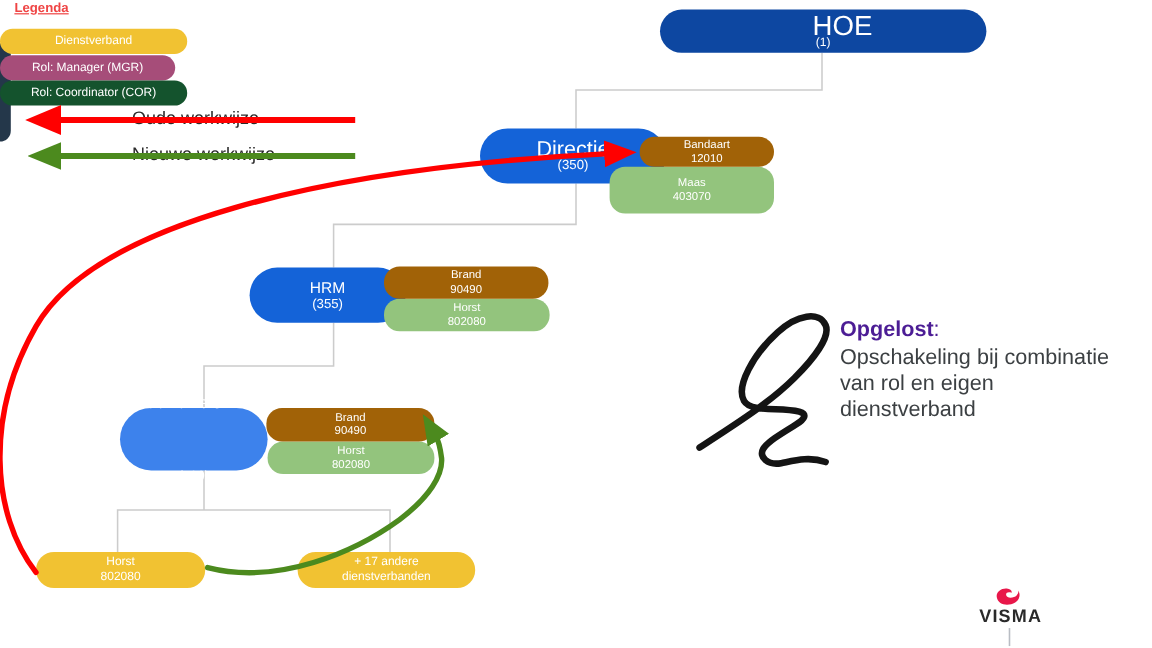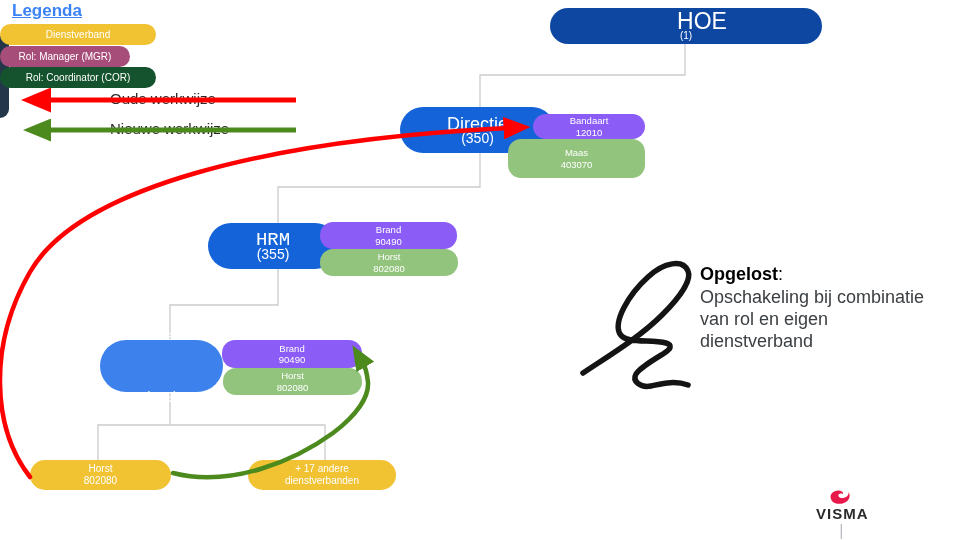--- a/index.html
+++ b/index.html
@@ -9,82 +9,82 @@
     position:relative; width:960px; height:540px;
     background:#ffffff; overflow:hidden;
   }
   svg.layer { position:absolute; left:0; top:0; width:960px; height:540px; }
   #connector-layer { z-index:0; }
   #overlay-layer  { z-index:3; pointer-events:none; }
 
   
   .legend-title {
     position:absolute; left:12px; top:1px; z-index:2;
-    font-size:17px; font-weight:700; text-decoration:underline; color:#3b82f6;
+    font-size:11px; font-weight:700; text-decoration:underline; color:#ef4444;
   }
   .legend-pill {
     position:absolute; z-index:2; height:21px; border-radius:11px;
     display:flex; align-items:center; justify-content:center;
     color:#ffffff; font-size:10px;
   }
   .lp-yellow { background:#F1C232; left:0;  top:24px; width:156px; }
-  .lp-purple { background:#A64D79; left:0;  top:46px; width:130px; }
+  .lp-purple { background:#A64D79; left:0;  top:46px; width:146px; }
   .lp-green  { background:#14532d; left:0;  top:67px; width:156px; }
   .edge-sliver {
     position:absolute; z-index:1; left:-20px; top:36px;
     width:29px; height:82px; border-radius:9px; background:#24374A;
   }
   .arrow-label {
     position:absolute; z-index:2; font-size:15px; color:#2b2b2b; white-space:nowrap;
   }
   .lbl-old { left:110px; top:90px; }
   .lbl-new { left:110px; top:120px; }
 
   
   .node {
     position:absolute; color:#ffffff; border-radius:23px;
     display:flex; flex-direction:column; align-items:center; justify-content:center;
     text-align:center; z-index:1;
   }
   .node .title { font-size:18px; line-height:16px; }
-  .node .count { font-size:14px; line-height:13px; }
+  .node .count { font-size:11px; line-height:13px; }
   .n-hoe  { left:550px; top:8px;  width:272px; height:36px; background:#0D47A1; border-radius:18px; }
   .n-hoe .title { font-size:23px; line-height:18px;margin-left:32px; }
   .n-hoe .count { font-size:10px; line-height:11px; }
   .n-directie { left:400px; top:107px; width:155px; height:46px; background:#1463D8; }
   .n-hrm      { left:208px; top:223px; width:130px; height:46px; background:#1463D8; }
-  .n-hrm .title { font-size:19px;font-family:Liberation Mono, monospace; }
+  .n-hrm .title { font-size:13px; }
   .n-med      { left:100px; top:340px; width:123px; height:52px; background:#3D82EC; border-radius:26px;gap:48px; }
   .n-med .title { font-size:13.5px; line-height:15px; }
 
   .sub-pill {
     position:absolute; color:#ffffff; text-align:center;
     display:flex; flex-direction:column; align-items:center; justify-content:center;
     font-size:9.5px; line-height:11.5px; border-radius:13px;
   }
-  .sp-purple { background:#8b5cf6; z-index:3; }
+  .sp-purple { background:#a16207; z-index:3; }
   .sp-green  { background:#93C47D; z-index:2; }
   .sp-bandaart { left:533px; top:114px; width:112px; height:25px; }
   .sp-maas     { left:508px; top:139px; width:137px; height:39px; }
   .sp-brand-hrm{ left:320px; top:222px; width:137px; height:27px; }
   .sp-horst-hrm{ left:320px; top:249px; width:138px; height:27px; }
   .sp-brand-med{ left:222px; top:340px; width:140px; height:28px; }
   .sp-horst-med{ left:223px; top:368px; width:139px; height:27px; }
 
   .leaf-pill {
     position:absolute; z-index:1; height:30px; border-radius:15px; background:#F1C232;
     color:#ffffff; font-size:10px; line-height:12px; text-align:center;
     display:flex; flex-direction:column; align-items:center; justify-content:center;
   }
   .leaf-horst { left:30px;  top:460px; width:141px; }
   .leaf-other { left:248px; top:460px; width:148px; }
 
   
   .annotation { position:absolute; z-index:2; left:700px; top:263px; width:250px; color:#3C4043; }
-  .annotation .head { font-size:18px; line-height:23px; color:#000000; white-space:nowrap; }
+  .annotation .head { font-size:18px; line-height:23px; color:#4c1d95; white-space:nowrap; }
   .annotation .head .b { font-weight:700; }
   .annotation .line { font-size:18px; line-height:22px; white-space:nowrap; }
 
   
   .logo { position:absolute; z-index:2; left:812px; top:489px; display:flex; align-items:center;flex-direction:column; }
   .logo .brand { font-size:15px; font-weight:800; letter-spacing:1px; color:#2A2A2A; margin-left:4px; }
   .logo .divider { font-size:16px; font-weight:300; color:#b9bdc4; margin:0 5px 0 7px; }
   .logo .sub { font-size:15px; color:#0c4a6e; }
 </style>
 </head>

